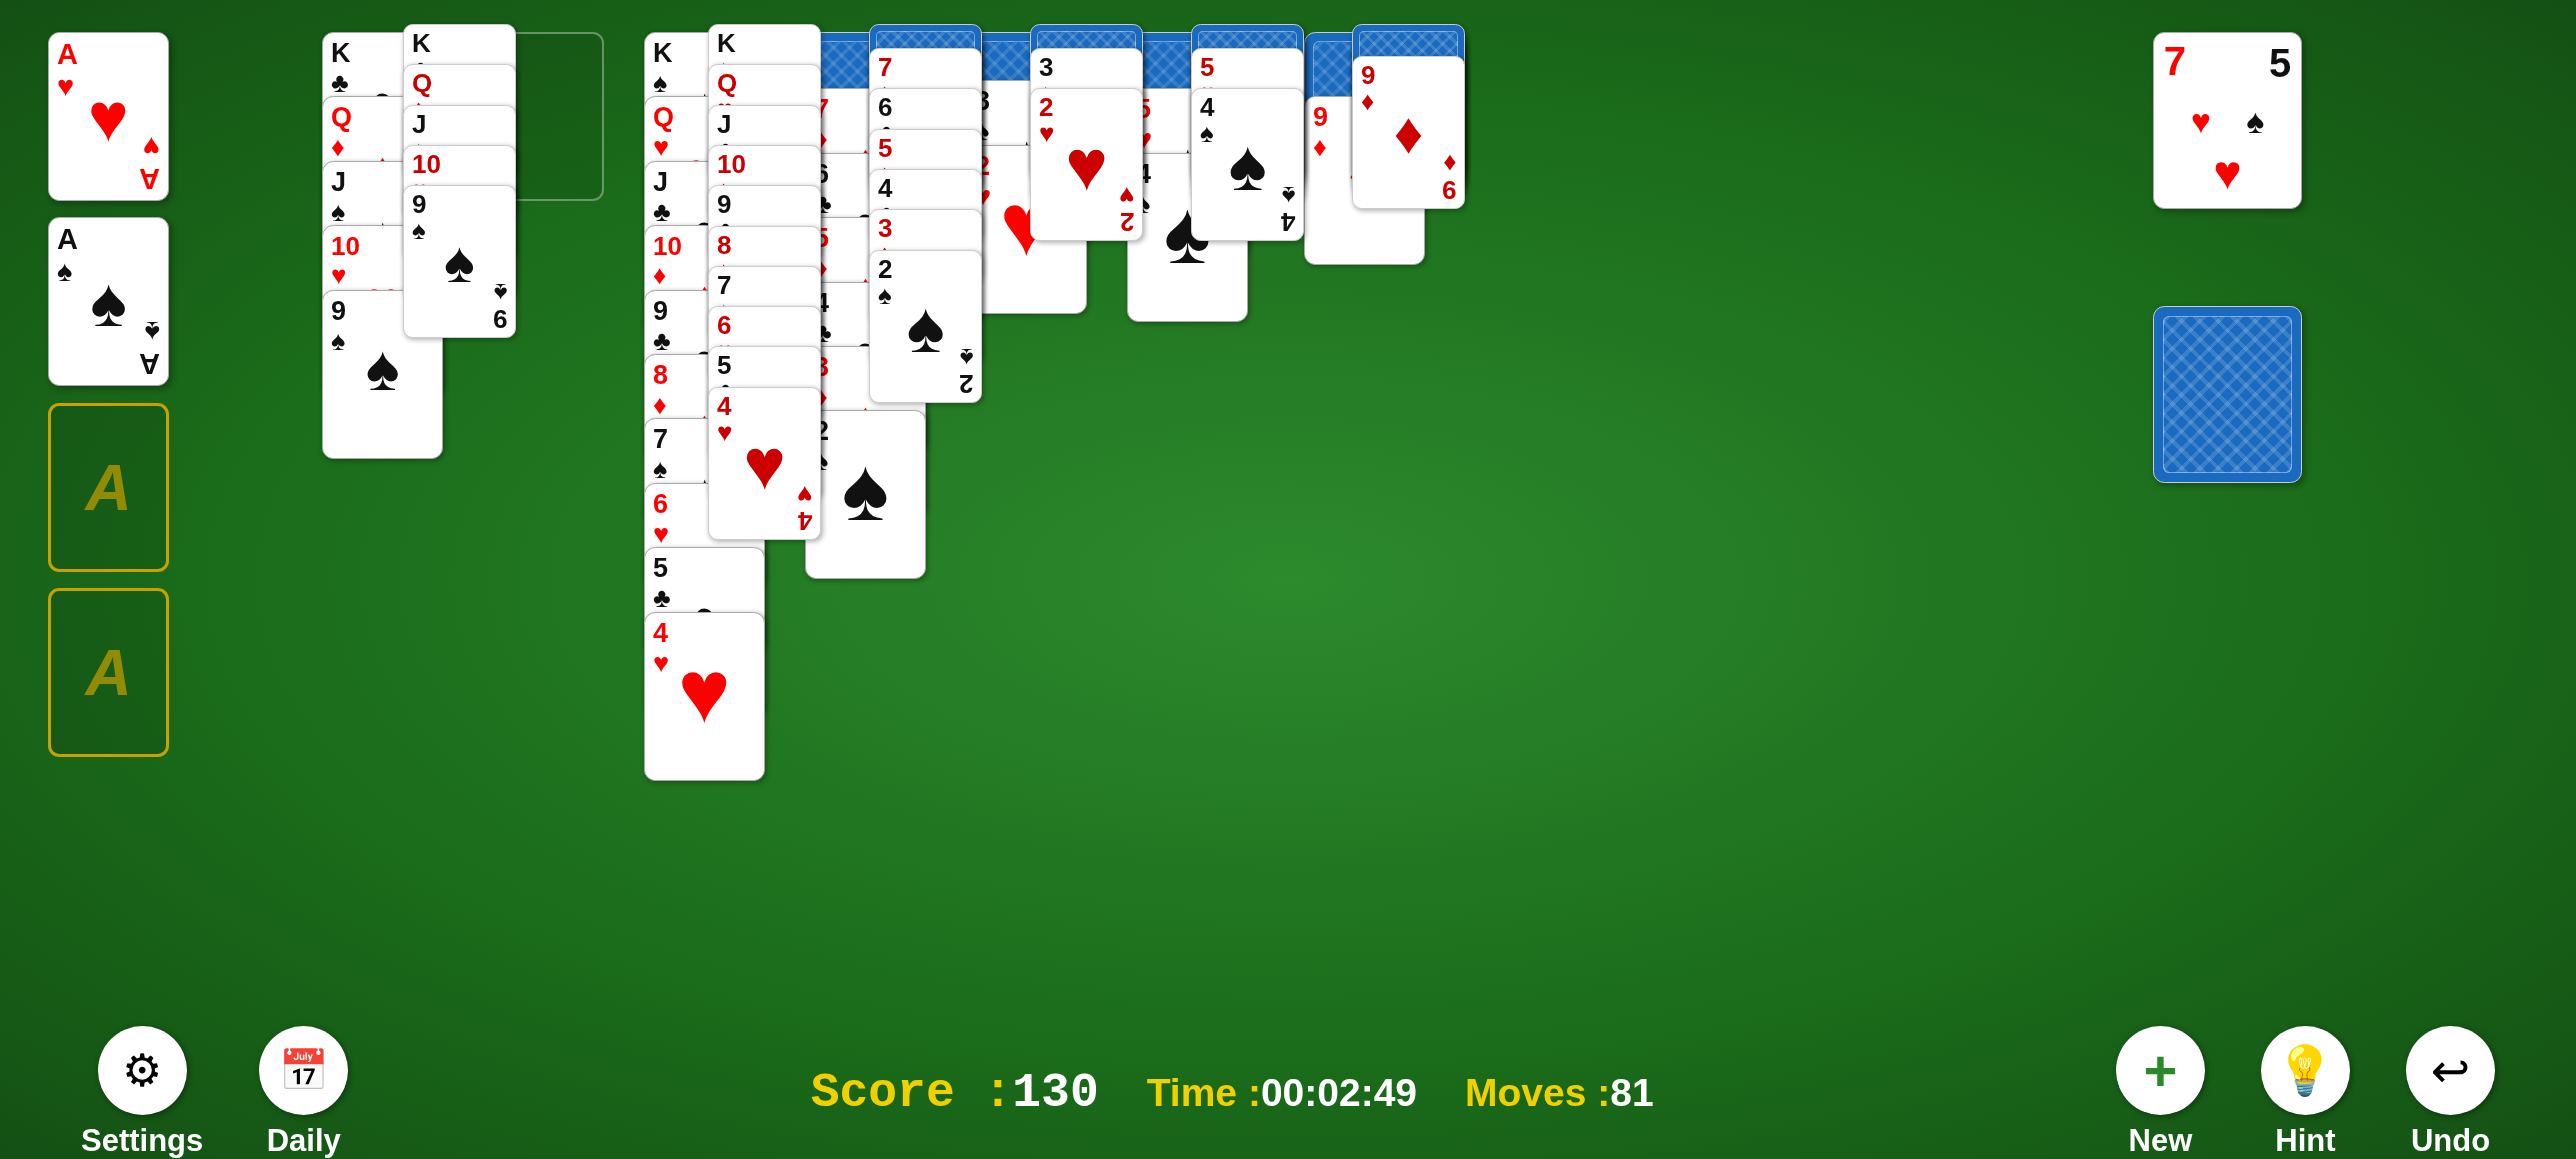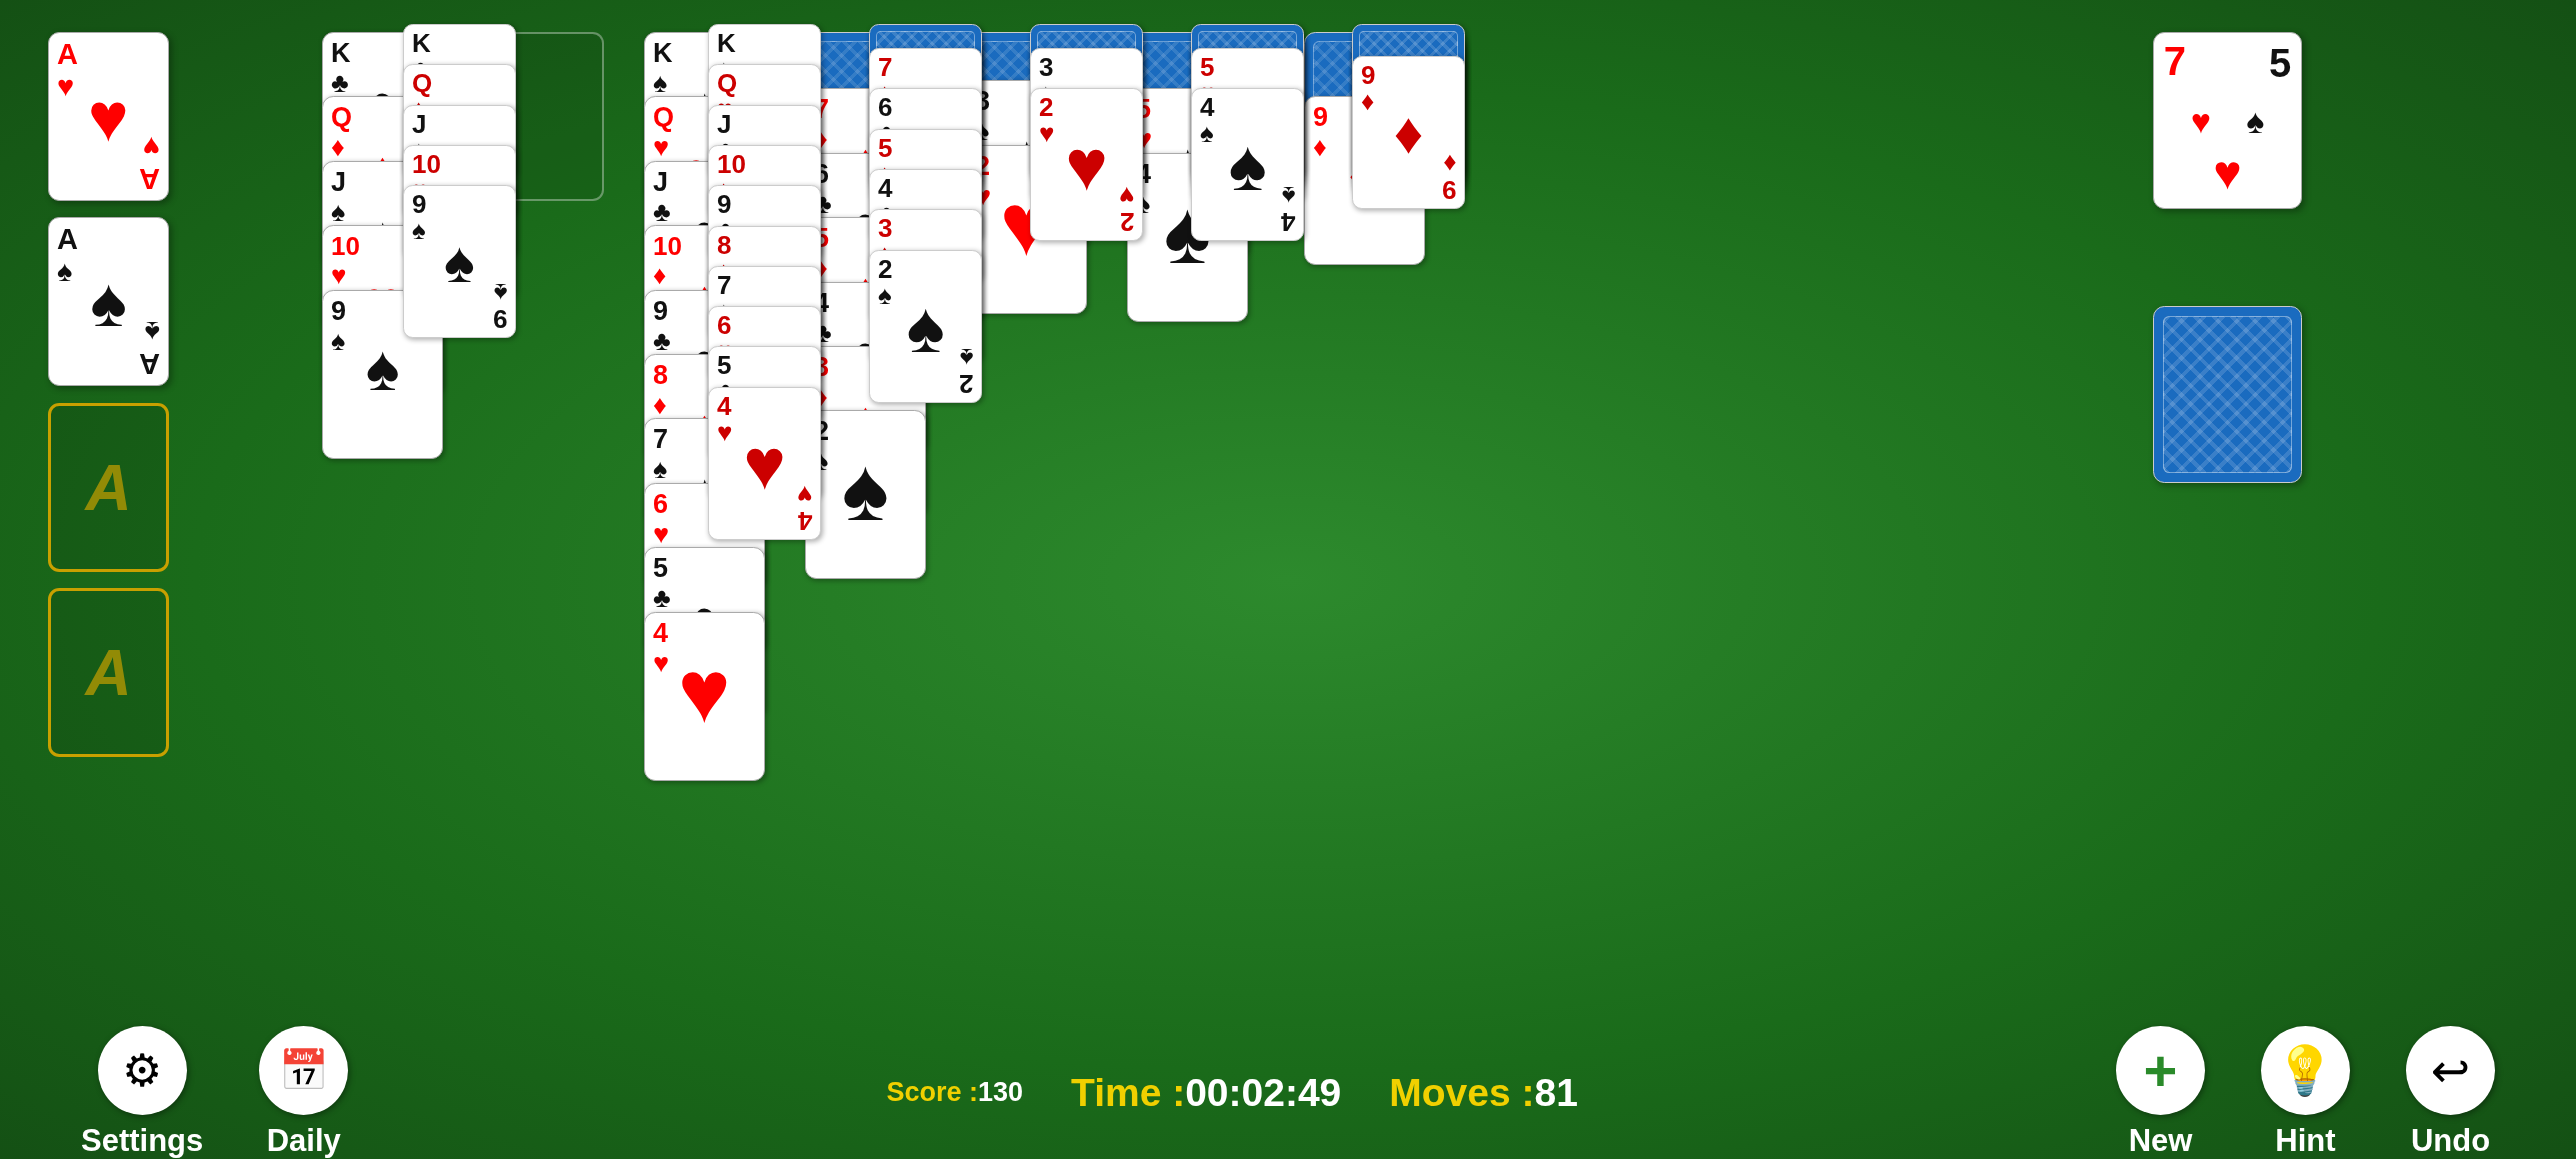--- a/index.html
+++ b/index.html
@@ -744,21 +744,21 @@
         <span style="font-size:31px;color:white;font-weight:bold;">Settings</span>
       </div>
 
       <div style="display:flex;flex-direction:column;align-items:center;gap:8px;cursor:pointer;">
         <div style="width:89px;height:89px;border-radius:50%;background:white;display:flex;align-items:center;justify-content:center;font-size:40px;box-shadow:1.6px 1.6px 6.4px rgba(0,0,0,0.4);">📅</div>
         <span style="font-size:31px;color:white;font-weight:bold;">Daily</span>
       </div>
     </div>
 
     <div style="display:flex;gap:48px;align-items:center;">
-      <div style="font-size:27px;font-weight:bold;">
+      <div style="font-size:48px;font-weight:bold;font-family:Liberation Mono, monospace;">
         <span style="color:#f0d000;">Score :</span><span style="color:white;">130</span>
       </div>
       <div style="font-size:39px;font-weight:bold;">
         <span style="color:#f0d000;">Time :</span><span style="color:white;">00:02:49</span>
       </div>
       <div style="font-size:39px;font-weight:bold;">
         <span style="color:#f0d000;">Moves :</span><span style="color:white;">81</span>
       </div>
     </div>
 

